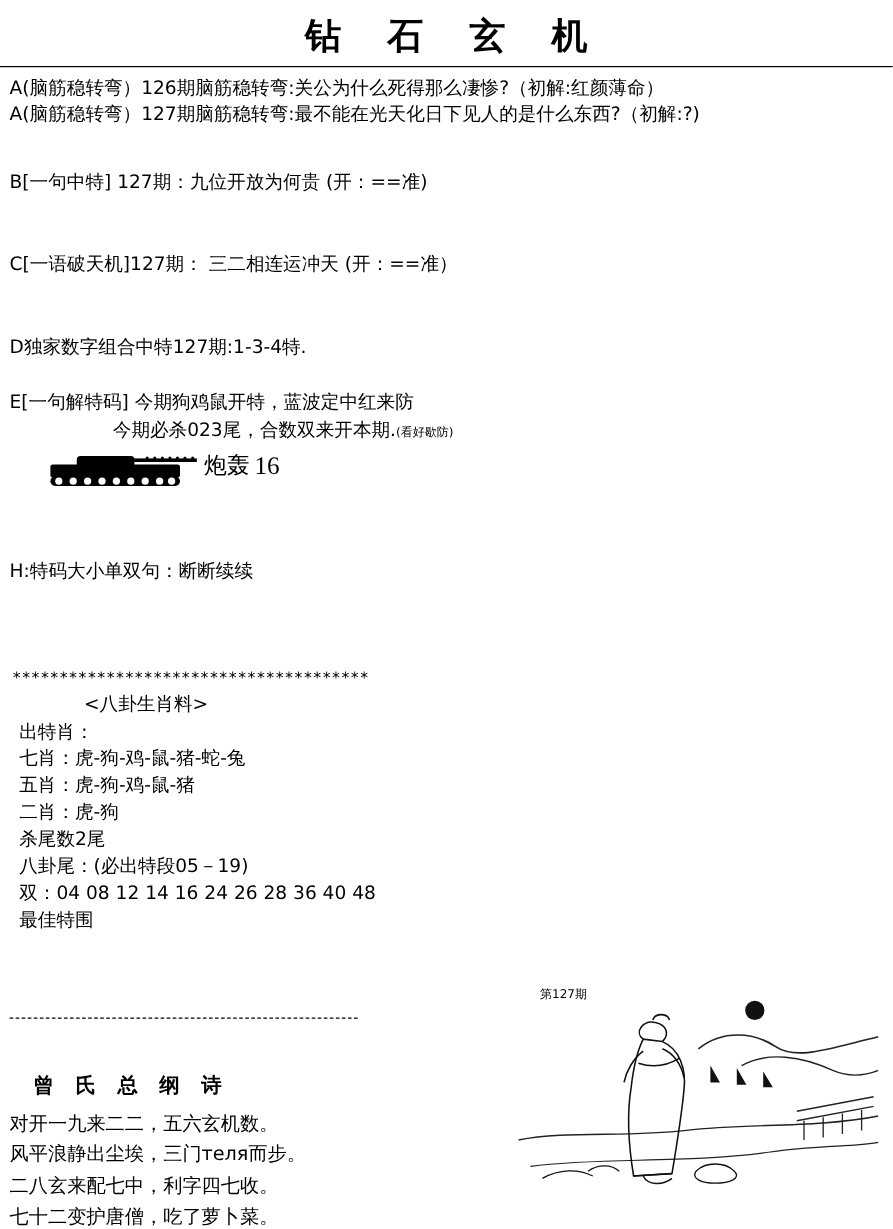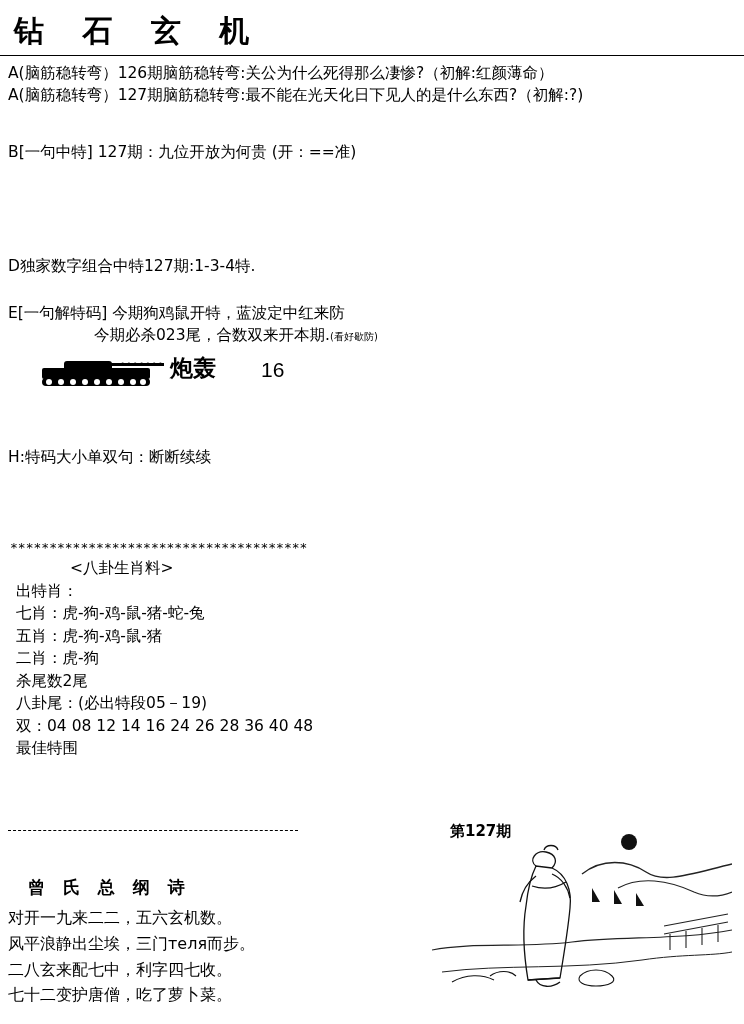--- a/index.html
+++ b/index.html
@@ -14,21 +14,21 @@
     font-family: "DejaVu Sans", "Liberation Sans", sans-serif;
     color: #000000;
     overflow: hidden;
   }
   .page {
     position: relative;
     width: 744px;
     height: 1024px;
   }
   .title {
-    text-align: left;
+    text-align: center;
     font-family: "DejaVu Serif", "Liberation Serif", serif;
     font-weight: bold;
     font-size: 30px;
     letter-spacing: 14px;
     padding-top: 14px;
     padding-left: 14px;
     line-height: 1.1;
   }
   .rule {
     border: none;
@@ -113,31 +113,30 @@
   .tank .wheels span {
     position: absolute;
     top: 1px;
     width: 6px;
     height: 6px;
     background: #fff;
     border-radius: 50%;
   }
   .tank-label {
     font-family: "DejaVu Serif", "Liberation Serif", serif;
-    font-size: 23px;
-    font-weight: bold;
+    font-size: 19px;
+    font-weight: normal;
     padding-bottom: 2px;
     text-align: center;
   }
   .tank-num {
-    font-family: Liberation Sans, sans-serif;
+    font-family: Liberation Serif, serif;
     font-size: 21px;
     padding-bottom: 1px;
     padding-left: 4px;
-    margin-left: 41px;
   }
 
   .stars {
     font-family: "DejaVu Sans Mono", "Liberation Mono", monospace;
     font-size: 13px;
     letter-spacing: 0px;
     padding-left: 2px;
   }
   .center-sub {
     padding-left: 62px;
@@ -170,22 +169,21 @@
     position: absolute;
     right: 12px;
     bottom: 22px;
     width: 300px;
     height: 180px;
   }
   .illus-label {
     position: absolute;
     left: 18px;
     top: 0px;
-    font-size: 15px;
-    font-weight: bold;
+    font-size: 10px;
   }
   .illus svg { position: absolute; left: 0; top: 8px; }
 </style>
 </head>
 <body>
 
 <div class="page">
 
   <div class="title">钻 石 玄 机</div>
   <hr class="rule">
@@ -194,20 +192,21 @@
 
     <div class="line">A(脑筋稳转弯）126期脑筋稳转弯:关公为什么死得那么凄惨?（初解:红颜薄命）</div>
     <div class="line">A(脑筋稳转弯）127期脑筋稳转弯:最不能在光天化日下见人的是什么东西?（初解:?)</div>
 
     <div class="gap-lg"></div>
 
     <div class="line">B[一句中特] 127期：九位开放为何贵 (开：==准)</div>
 
     <div class="gap-xl"></div>
 
+    <div class="line">C[一语破天机]127期： 三二相连运冲天 (开：==准）</div>
 
     <div class="gap-xl"></div>
 
     <div class="line">D独家数字组合中特127期:1-3-4特.</div>
 
     <div class="gap-md"></div>
 
     <div class="line">E[一句解特码] 今期狗鸡鼠开特，蓝波定中红来防</div>
     <div class="line indent-1"><span>今期必杀023尾，合数双来开本期.</span><span class="small">(看好歇防)</span></div>
 

